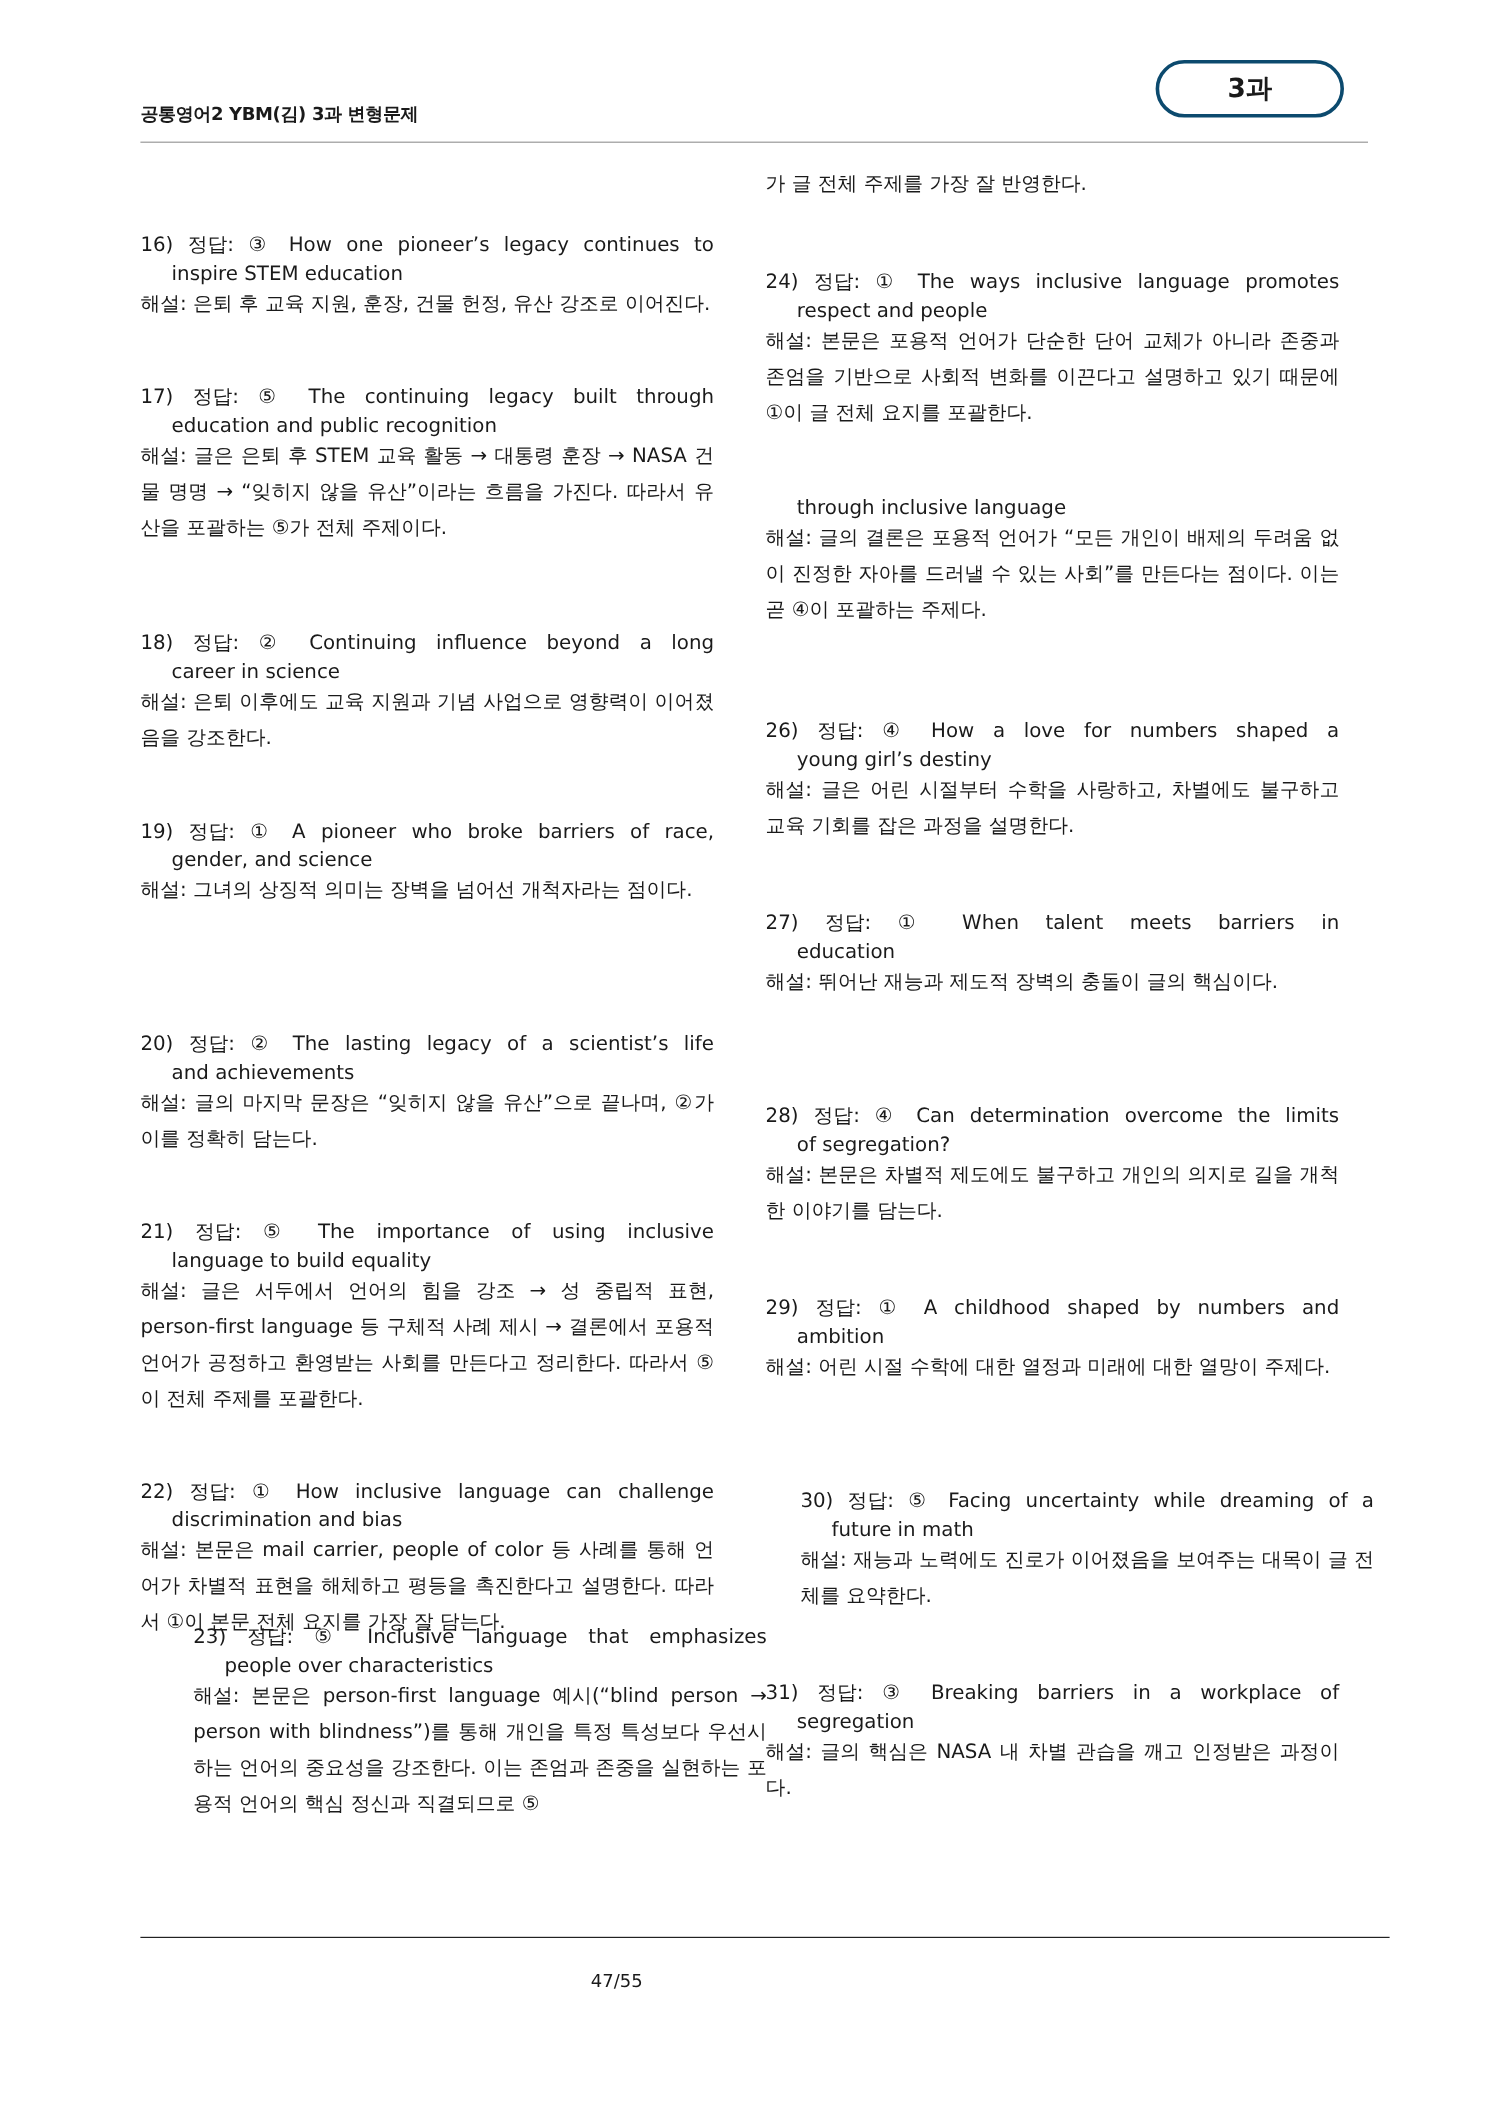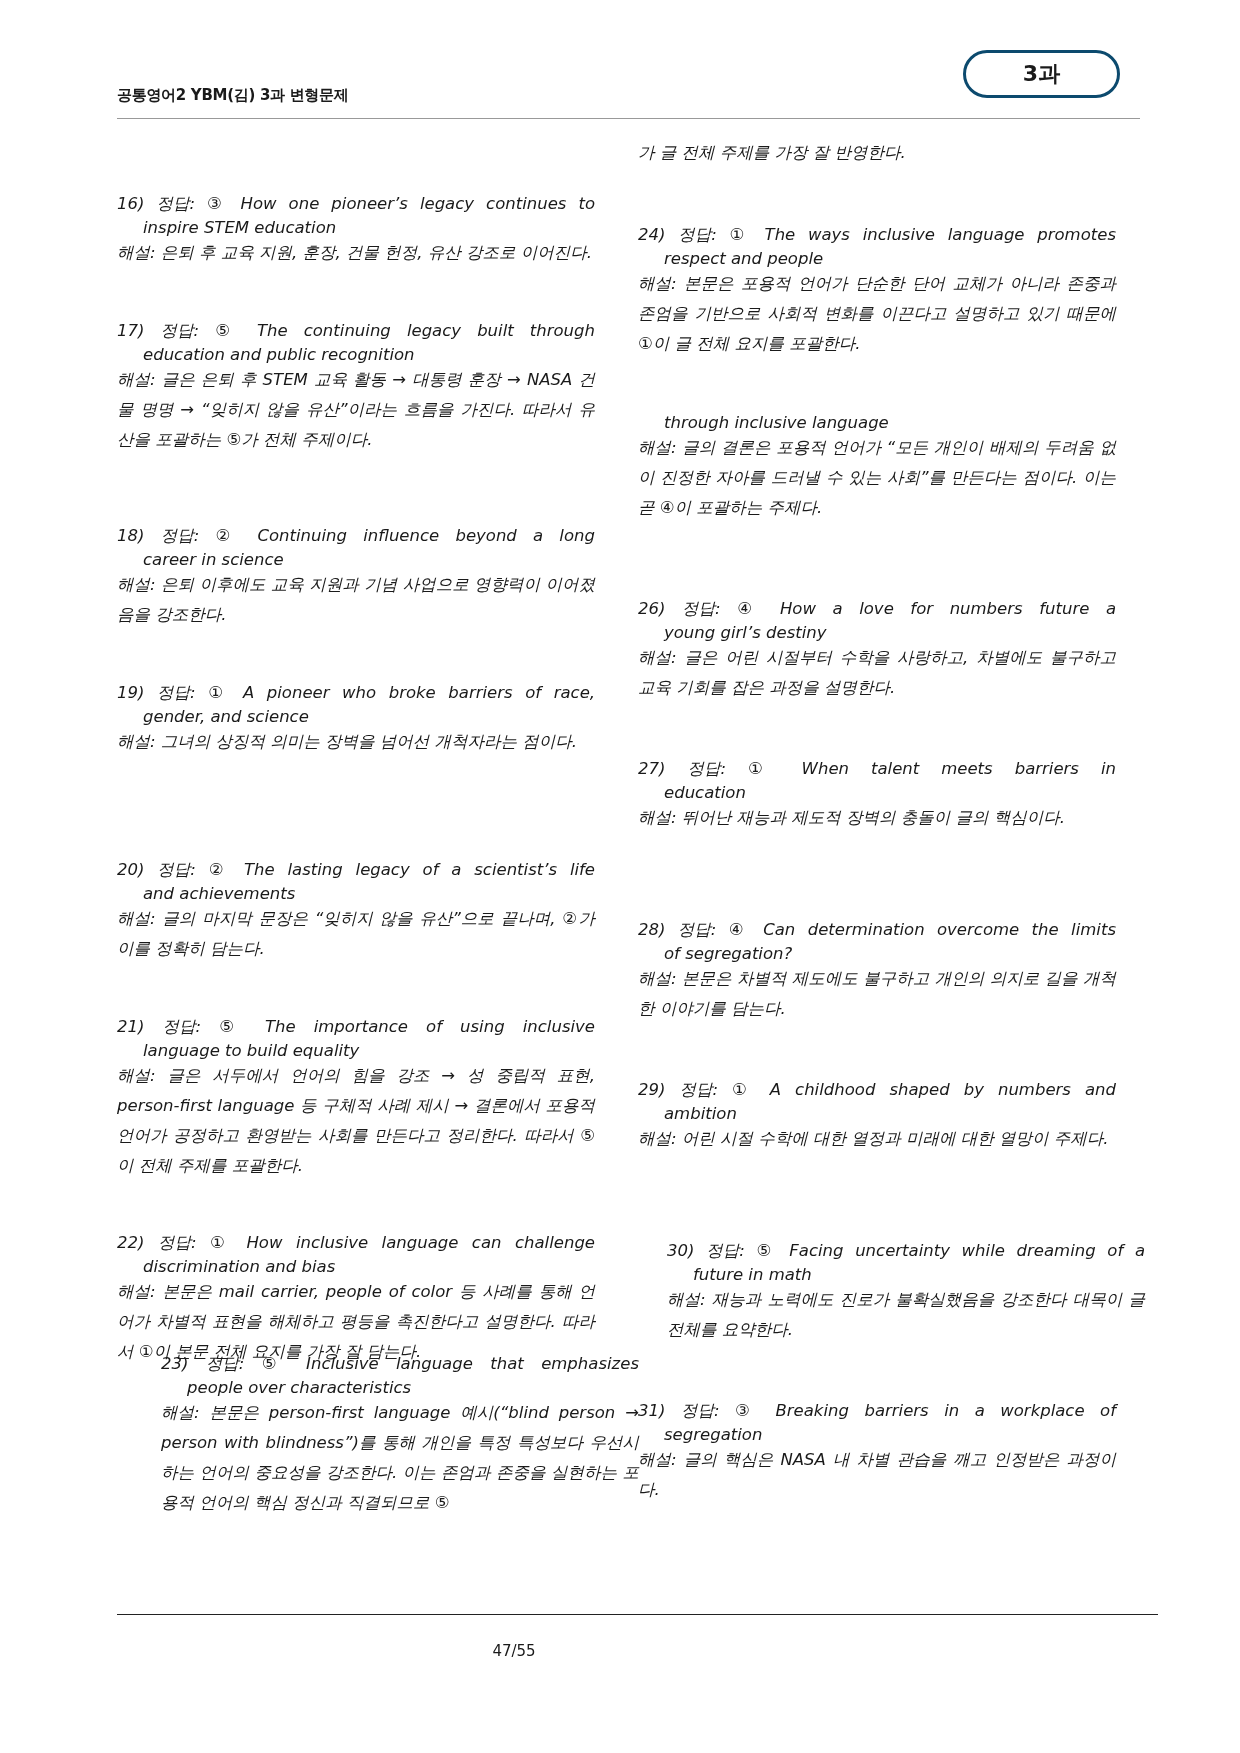--- a/index.html
+++ b/index.html
@@ -6,21 +6,21 @@
   body { width: 1240px; height: 1753px; position: relative; overflow: hidden;
          font-family: "DejaVu Sans", "Liberation Sans", sans-serif; color: #1a1a1a; }
   .header-title { position: absolute; left: 117px; top: 86px; font-size: 15px; font-weight: bold; letter-spacing: -0.3px; }
   .chapter-badge { position: absolute; left: 963px; top: 50px; width: 157px; height: 48px;
                    border: 3px solid #0c4a6e; border-radius: 26px; box-sizing: border-box;
                    display: flex; align-items: center; justify-content: center;
                    font-size: 22px; font-weight: bold; }
   .header-rule { position: absolute; left: 117px; top: 118px; width: 1023px; height: 0; border-top: 1.5px solid #999; }
   .footer-rule { position: absolute; left: 117px; top: 1614px; width: 1041px; height: 0; border-top: 1.5px solid #222; }
   .page-number { position: absolute; left: 0; width: 1028px; top: 1642px; text-align: center; font-size: 15px; }
-  .entry { position: absolute; width: 478px; font-size: 16.5px; font-style: italic; }
+  .entry { position: absolute; width: 478px; font-size: 16.5px; }
   .answer { line-height: 24px; text-align: justify; text-align-last: left; }
   .answer .cont { display: block; padding-left: 26px; }
   .explain { line-height: 30px; text-align: justify; margin-top: -2px; }
   .answer-line { text-align: justify; text-align-last: justify; display: block; }
 </style>
 </head>
 <body>
 
 <div class="header-title">공통영어2 YBM(김) 3과 변형문제</div>
 <div class="chapter-badge">3과</div>
@@ -110,21 +110,21 @@
 
   <div class="entry" style="left:638px; top:411px;">
     <div class="answer">
       <span class="cont">through inclusive language</span>
     </div>
     <div class="explain"><span>해설:</span> <span>글의 결론은 포용적 언어가 “모든 개인이 배제의 두려움 없이 진정한 자아를 드러낼 수 있는 사회”를 만든다는 점이다. 이는 곧 ④이 포괄하는 주제다.</span></div>
   </div>
 
   <div class="entry" style="left:638px; top:597px;">
     <div class="answer">
-      <span class="answer-line"><span>26)</span> <span>정답:</span> <span>④</span> <span>How a love for numbers future a</span></span>
+      <span class="answer-line"><span>26)</span> <span>정답:</span> <span>④</span> <span>How a love for numbers shaped a</span></span>
       <span class="cont">young girl’s destiny</span>
     </div>
     <div class="explain"><span>해설:</span> <span>글은 어린 시절부터 수학을 사랑하고, 차별에도 불구하고 교육 기회를 잡은 과정을 설명한다.</span></div>
   </div>
 
   <div class="entry" style="left:638px; top:757px;">
     <div class="answer">
       <span class="answer-line"><span>27)</span> <span>정답:</span> <span>①</span> <span>When talent meets barriers in</span></span>
       <span class="cont">education</span>
     </div>
@@ -145,21 +145,21 @@
       <span class="cont">ambition</span>
     </div>
     <div class="explain"><span>해설:</span> <span>어린 시절 수학에 대한 열정과 미래에 대한 열망이 주제다.</span></div>
   </div>
 
   <div class="entry" style="left:638px; top:1239px;margin-left:29px;">
     <div class="answer">
       <span class="answer-line"><span>30)</span> <span>정답:</span> <span>⑤</span> <span>Facing uncertainty while dreaming of a</span></span>
       <span class="cont">future in math</span>
     </div>
-    <div class="explain"><span>해설:</span> <span>재능과 노력에도 진로가 불확실했음을 강조한다 대목이 글 전체를 요약한다.</span></div>
+    <div class="explain"><span>해설:</span> <span>재능과 노력에도 진로가 이어졌음을 보여주는 대목이 글 전체를 요약한다.</span></div>
   </div>
 
   <div class="entry" style="left:638px; top:1399px;">
     <div class="answer">
       <span class="answer-line"><span>31)</span> <span>정답:</span> <span>③</span> <span>Breaking barriers in a workplace of</span></span>
       <span class="cont">segregation</span>
     </div>
     <div class="explain"><span>해설:</span> <span>글의 핵심은 NASA 내 차별 관습을 깨고 인정받은 과정이다.</span></div>
   </div>
 

